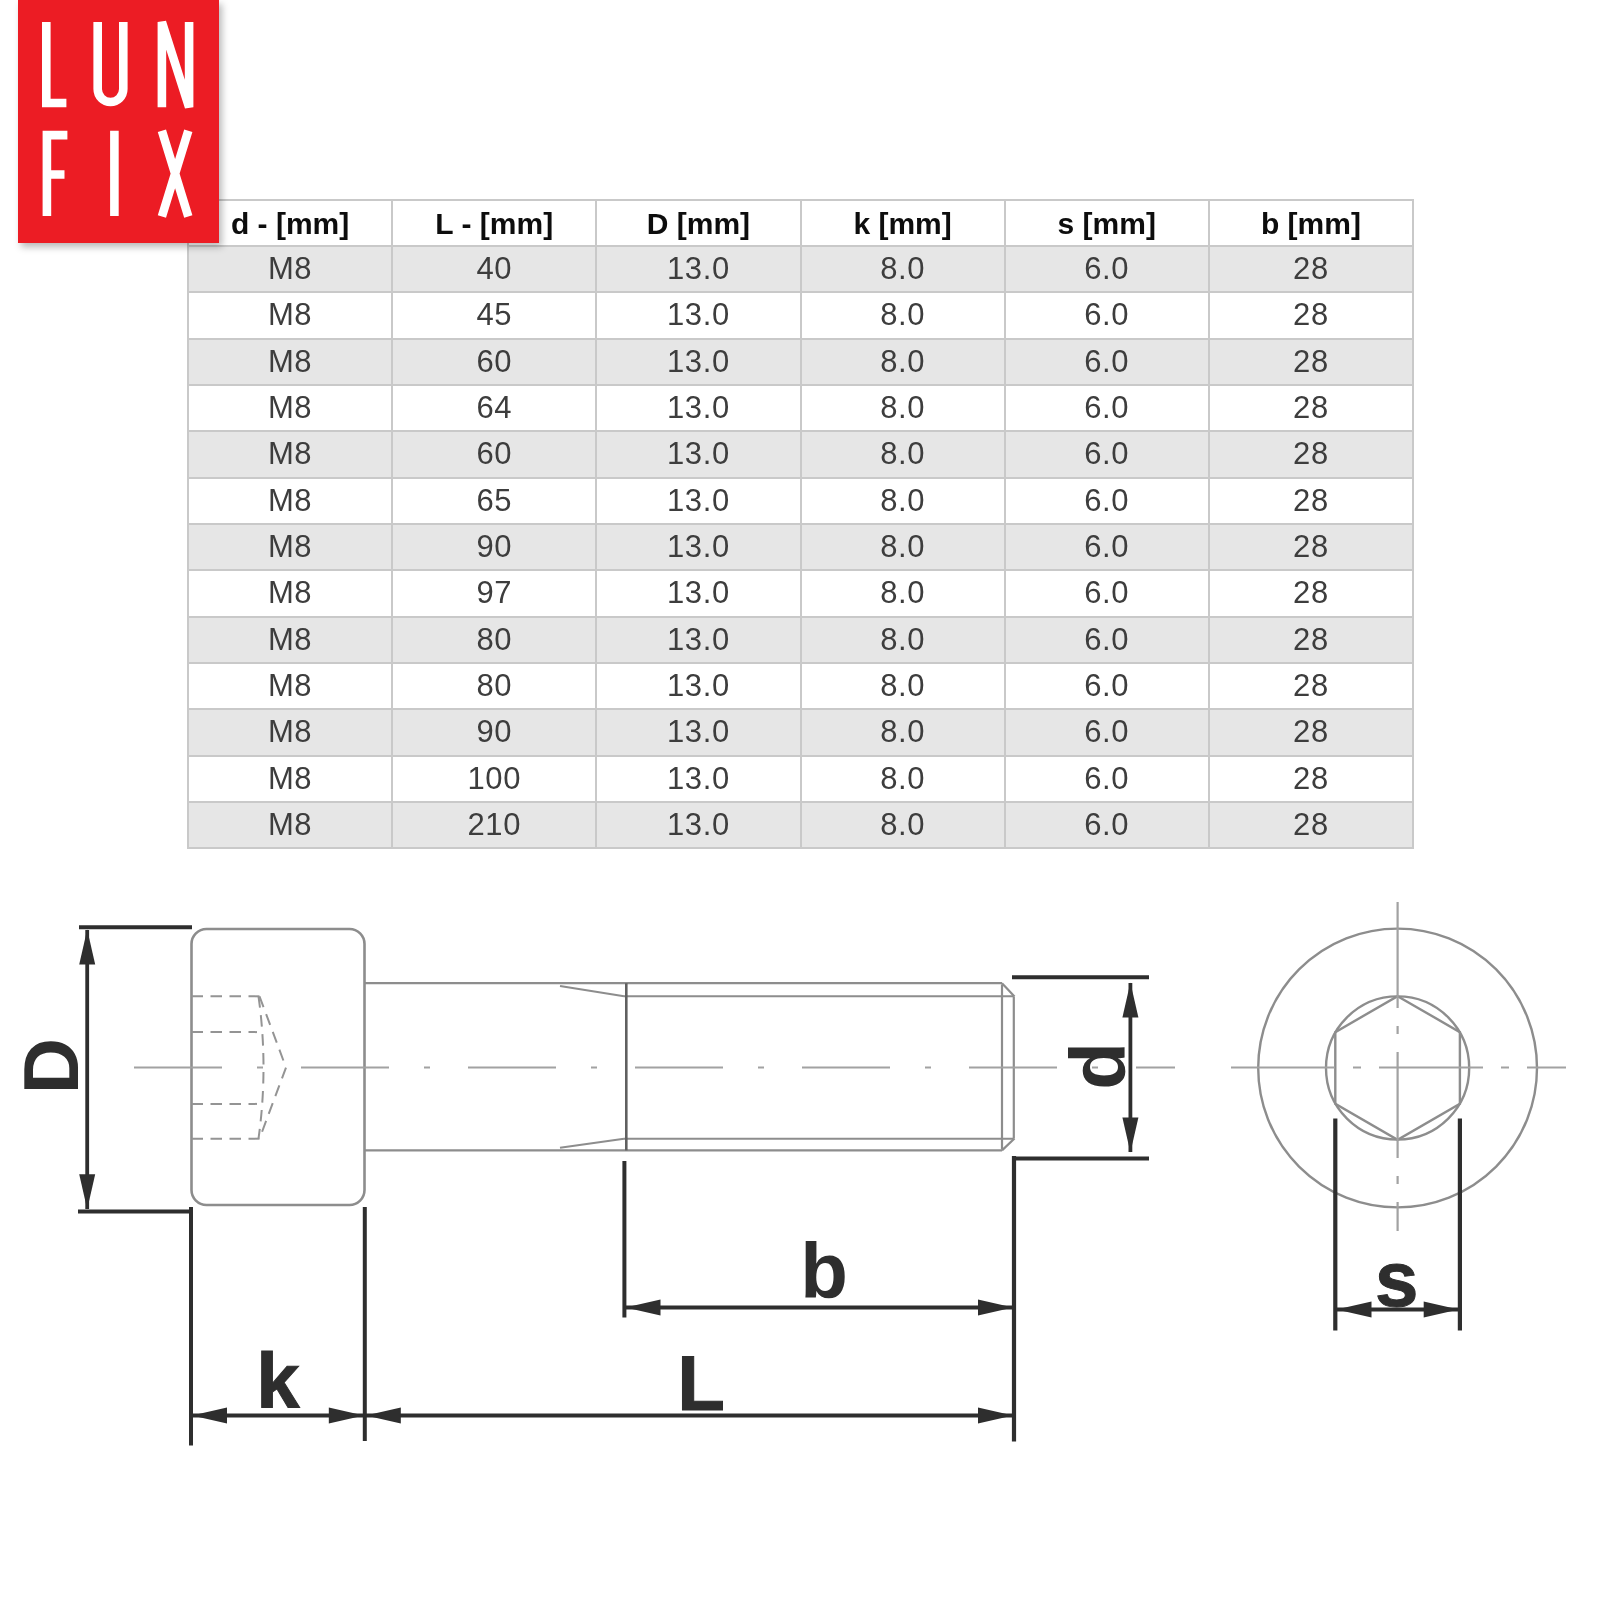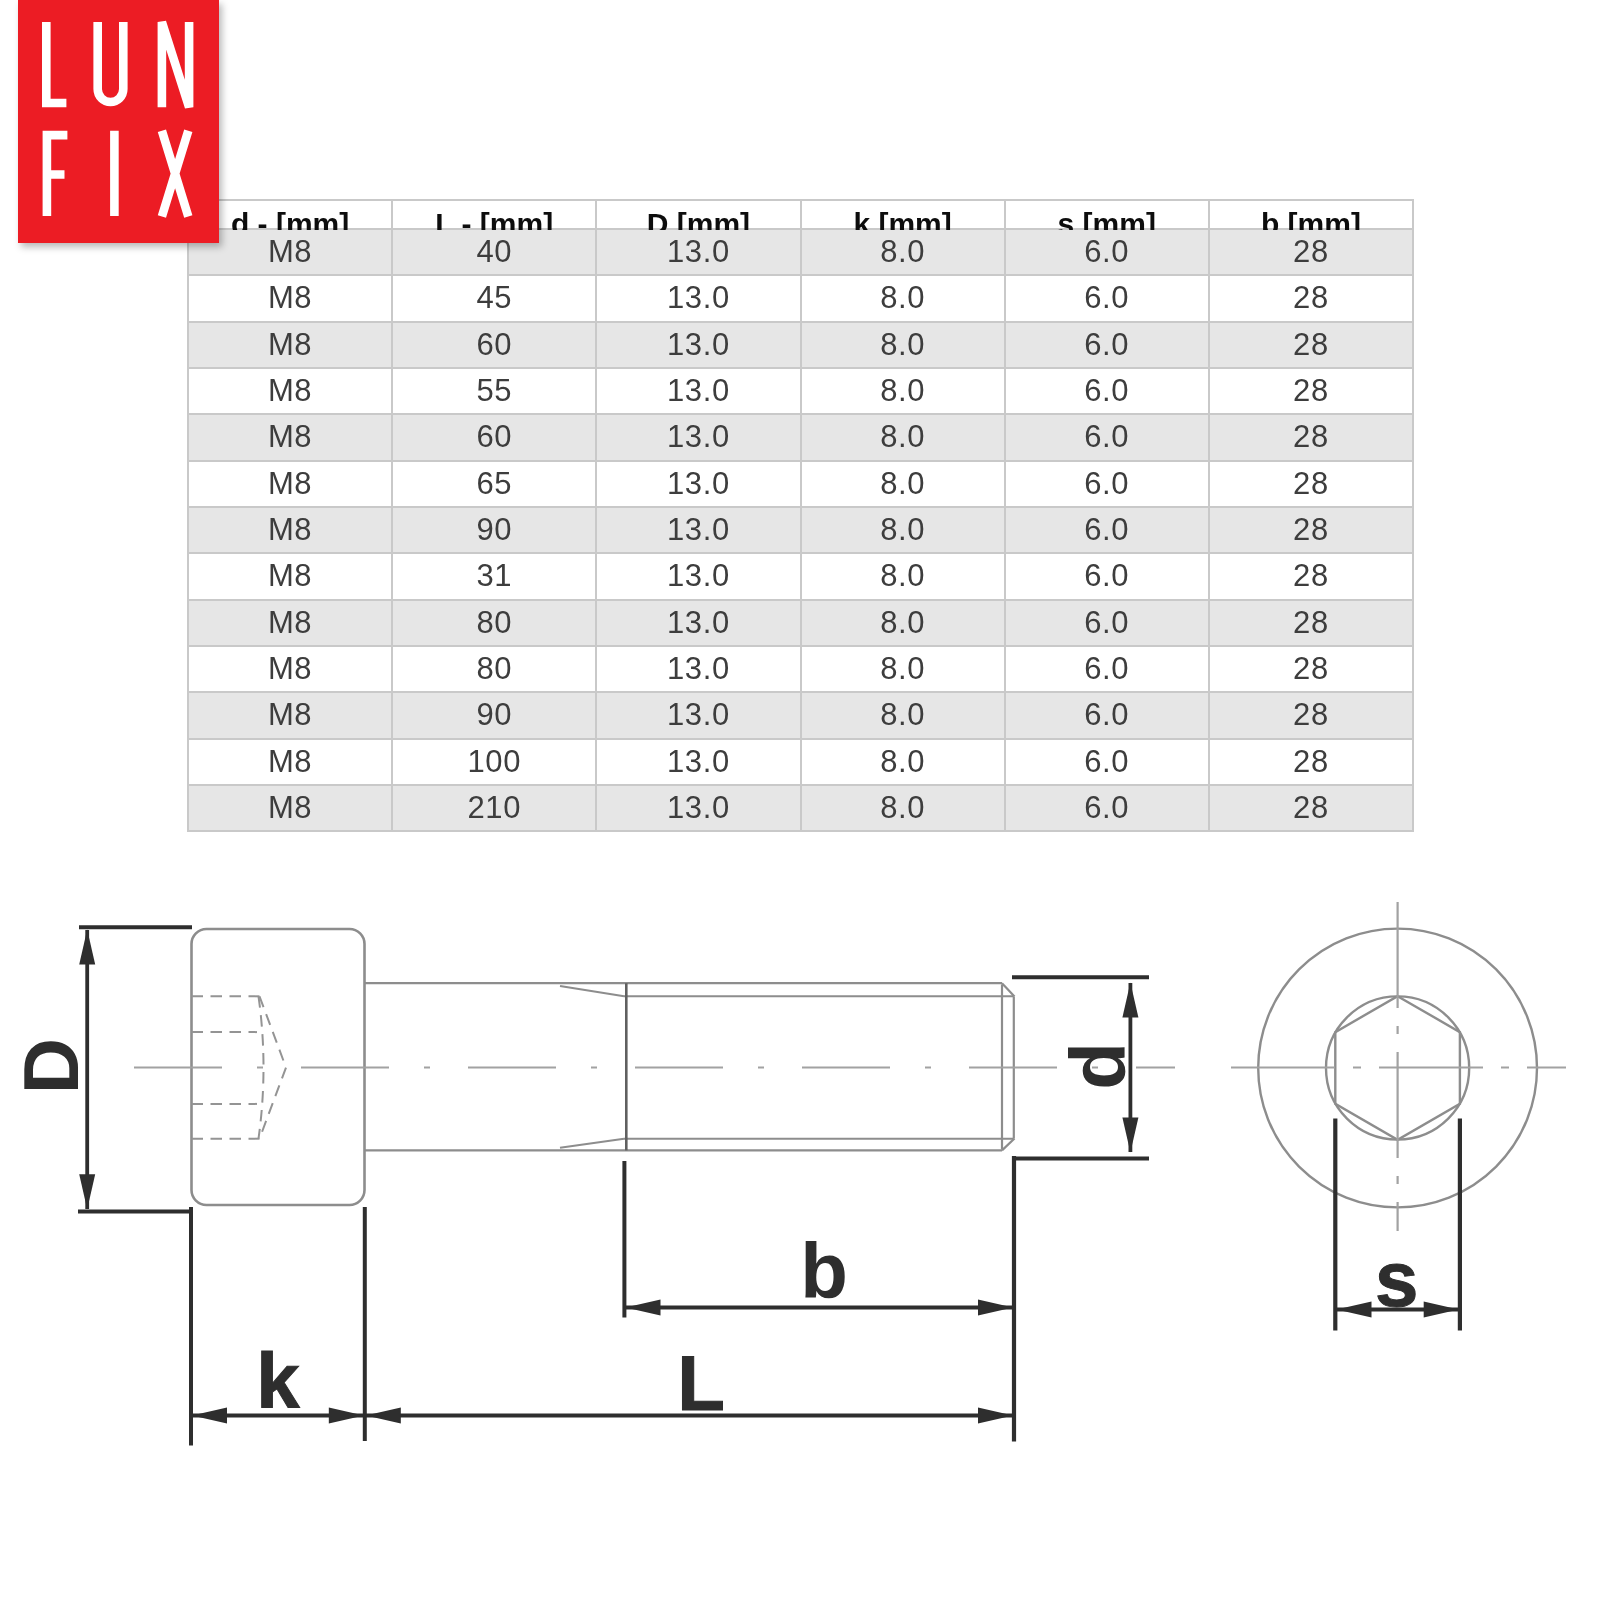--- a/index.html
+++ b/index.html
@@ -1,19 +1,19 @@
 <!DOCTYPE html>
 <html><head>
 <meta charset="utf-8">
 <style>
   html,body{margin:0;padding:0;background:#fff;width:1600px;height:1600px;overflow:hidden;}
   body{font-family:"Liberation Sans", sans-serif;position:relative;}
   .tbl{position:absolute;left:187px;top:199px;width:1225px;border-top:2px solid #c9c9c9;border-left:2px solid #c9c9c9;display:grid;grid-template-columns:repeat(6,1fr);}
   .tbl>div{box-sizing:border-box;border-right:2px solid #c9c9c9;border-bottom:2px solid #c9c9c9;height:46.34px;line-height:44.3px;text-align:center;font-size:31px;letter-spacing:0.6px;color:#3d3d3d;background:#fff;}
-  .tbl>div.h{height:29px;line-height:45.3px;font-weight:bold;font-size:30px;letter-spacing:0px;color:#0d0d0d;}
+  .tbl>div.h{height:46px;line-height:45.3px;font-weight:bold;font-size:30px;letter-spacing:0px;color:#0d0d0d;}
   .tbl>div.g{background:#e6e6e6;}
 </style>
 </head>
 <body>
 
 <div class="tbl">
 
   <div class="h">d - [mm]</div>
     <div class="h">L - [mm]</div>
     <div class="h">D [mm]</div>
@@ -36,21 +36,21 @@
     <div>28</div>
 
   <div class="g">M8</div>
     <div class="g">60</div>
     <div class="g">13.0</div>
     <div class="g">8.0</div>
     <div class="g">6.0</div>
     <div class="g">28</div>
 
   <div>M8</div>
-    <div>55</div>
+    <div>64</div>
     <div>13.0</div>
     <div>8.0</div>
     <div>6.0</div>
     <div>28</div>
 
   <div class="g">M8</div>
     <div class="g">60</div>
     <div class="g">13.0</div>
     <div class="g">8.0</div>
     <div class="g">6.0</div>
@@ -64,21 +64,21 @@
     <div>28</div>
 
   <div class="g">M8</div>
     <div class="g">90</div>
     <div class="g">13.0</div>
     <div class="g">8.0</div>
     <div class="g">6.0</div>
     <div class="g">28</div>
 
   <div>M8</div>
-    <div>31</div>
+    <div>97</div>
     <div>13.0</div>
     <div>8.0</div>
     <div>6.0</div>
     <div>28</div>
 
   <div class="g">M8</div>
     <div class="g">80</div>
     <div class="g">13.0</div>
     <div class="g">8.0</div>
     <div class="g">6.0</div>

